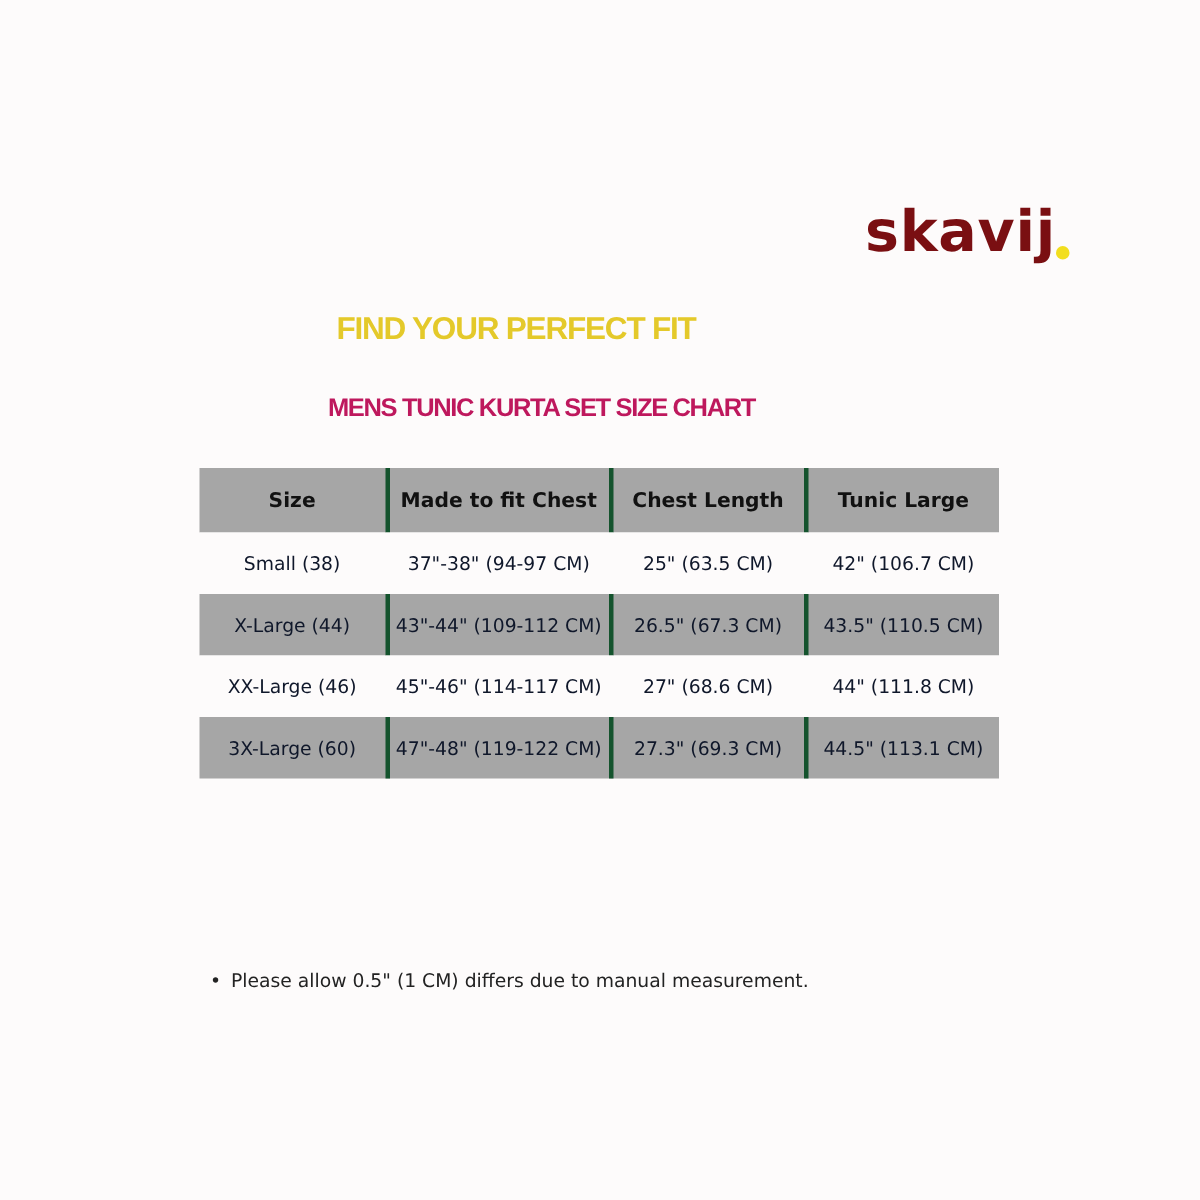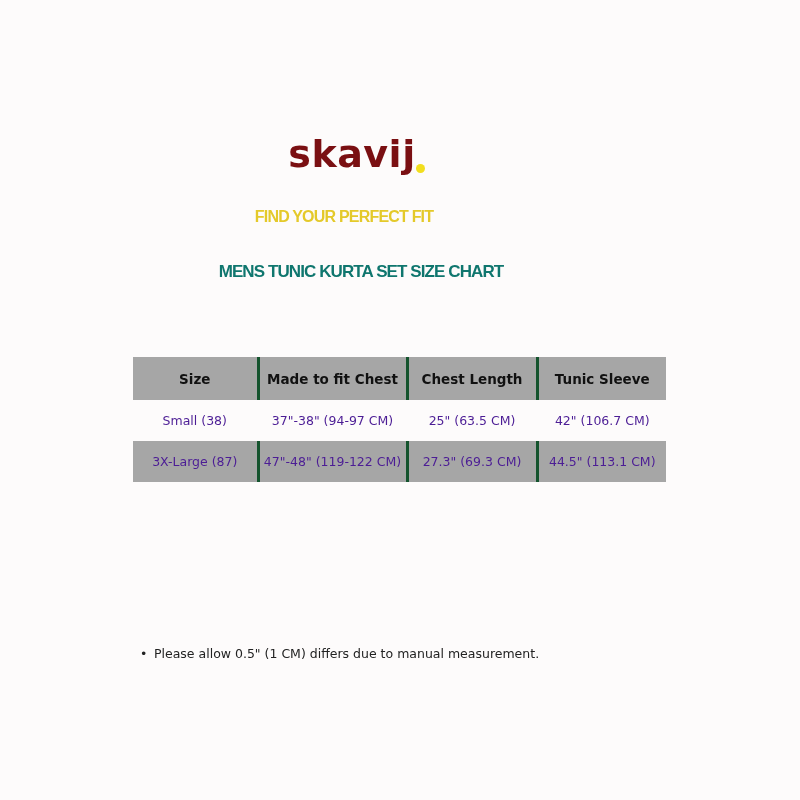--- a/index.html
+++ b/index.html
@@ -6,64 +6,63 @@
     body {
       width:800px; height:800px;
       background: __BG__;
       position:relative;
       overflow:hidden;
       font-family: "DejaVu Sans", sans-serif;
     }
     .page { position:absolute; inset:0; background:#fdfbfb; }
     .logo {
       position:absolute; left:0; width:704px; top:132px;
-      text-align:center;
+      text-align:right;
       font-family:"DejaVu Sans", sans-serif;
       font-size:38px; font-weight:600; color:#7a0f12;
       letter-spacing:0.5px;
     }
     .logo .wrap { position:relative; display:inline-block; }
     .logo .dot {
       position:absolute; right:-9px; bottom:3px;
       width:9px; height:9px; border-radius:50%;
       background:#f2de1e;
     }
     .tagline {
       position:absolute; left:0; width:688px; top:208px;
       text-align:center;
       font-family:"Liberation Sans", sans-serif;
-      font-weight:700; font-size:16px; color:#e4c92a;
+      font-weight:700; font-size:21px; color:#e4c92a;
       letter-spacing:-0.8px;
     }
     .subtitle {
       position:absolute; left:0; width:722px; top:262px;
       text-align:center;
       font-family:"Liberation Sans", sans-serif;
-      font-weight:700; font-size:17px; color:#0f766e;
+      font-weight:700; font-size:17px; color:#be185d;
       letter-spacing:-0.9px;
     }
     table.size {
       position:absolute; left:133px; top:312px;
       width:533px;
       border-collapse:collapse;
       table-layout:fixed;
       font-family:"DejaVu Sans", sans-serif;
-      margin-top:45px;
     }
     table.size th, table.size td {
       text-align:center; padding:0; white-space:nowrap;
       border-left:3px solid #14532d;
     }
     table.size th:first-child, table.size td:first-child { border-left:none; }
     table.size thead th {
       height:43px; background:#a6a6a6;
       font-weight:700; font-size:13.5px; color:#111;
     }
     table.size tbody td {
-      height:41px; font-size:12.5px; color:#4c1d95;
+      height:41px; font-size:12.5px; color:#0f172a;
     }
     table.size tbody tr.odd td { background:#fdfbfb; border-left-color:#fdfbfb; }
     table.size tbody tr.even td { background:#a6a6a6; }
     .note {
       position:absolute; left:140px; top:646px;
       font-family:"DejaVu Sans", sans-serif;
       font-size:12.5px; color:#222;
     }
     .note .bullet { display:inline-block; width:14px; }
   </style>
@@ -88,32 +87,44 @@
       <col style="width:125px">
       <col style="width:149px">
       <col style="width:130px">
       <col style="width:129px">
     </colgroup>
     <thead>
       <tr>
         <th>Size</th>
         <th>Made to fit Chest</th>
         <th>Chest Length</th>
-        <th>Tunic Sleeve</th>
+        <th>Tunic Large</th>
       </tr>
     </thead>
     <tbody>
       <tr class="odd">
         <td>Small (38)</td>
         <td>37"-38" (94-97 CM)</td>
         <td>25" (63.5 CM)</td>
         <td>42" (106.7 CM)</td>
       </tr>
       <tr class="even">
-        <td>3X-Large (87)</td>
+        <td>X-Large (44)</td>
+        <td>43"-44" (109-112 CM)</td>
+        <td>26.5" (67.3 CM)</td>
+        <td>43.5" (110.5 CM)</td>
+      </tr>
+      <tr class="odd">
+        <td>XX-Large (46)</td>
+        <td>45"-46" (114-117 CM)</td>
+        <td>27" (68.6 CM)</td>
+        <td>44" (111.8 CM)</td>
+      </tr>
+      <tr class="even">
+        <td>3X-Large (60)</td>
         <td>47"-48" (119-122 CM)</td>
         <td>27.3" (69.3 CM)</td>
         <td>44.5" (113.1 CM)</td>
       </tr>
     </tbody>
   </table>
 
   <div class="note">
     <span class="bullet">•</span><span>Please allow 0.5" (1 CM) differs due to manual measurement.</span>
   </div>

